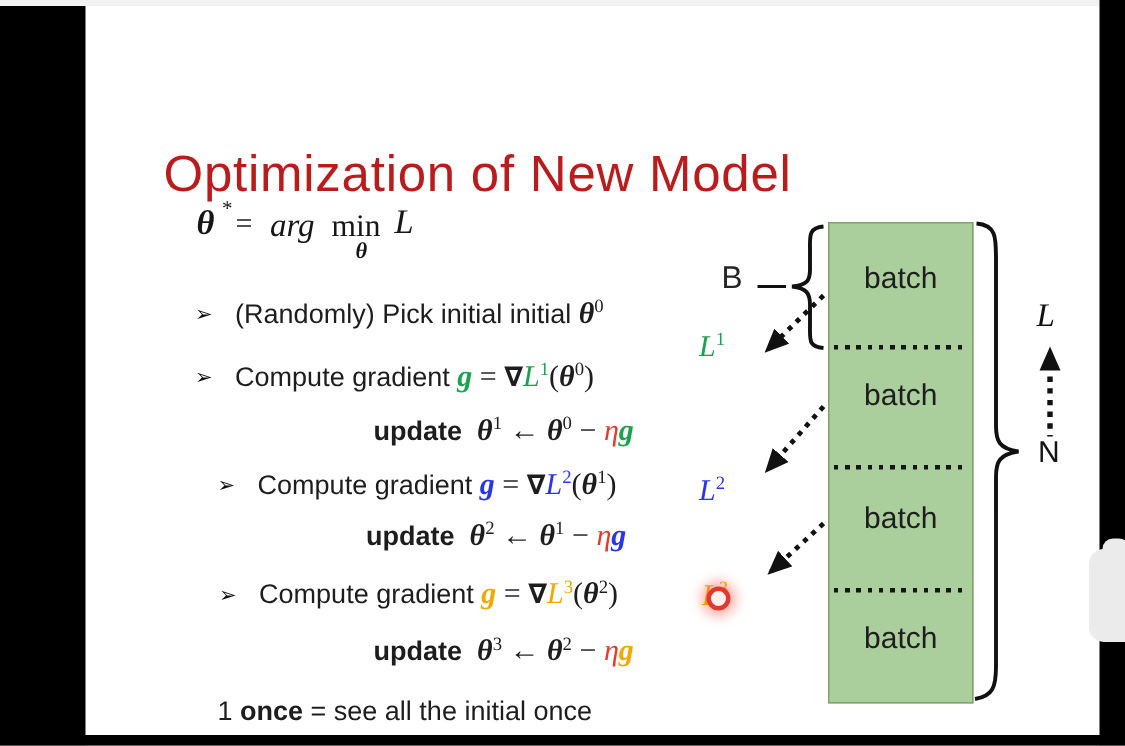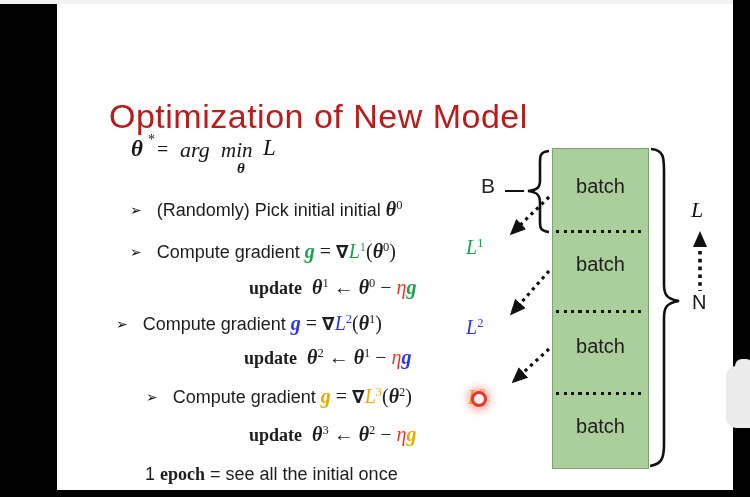--- a/index.html
+++ b/index.html
@@ -17,55 +17,55 @@
   
   .page-title{position:absolute;left:109px;top:57px;font-size:34px;letter-spacing:.5px;
          color:#b91c1c;z-index:2;margin-top:40px;}
   
   .formula{position:absolute;left:0;top:0;z-index:2;color:#161616;}
   .formula span{position:absolute;font-family:"Liberation Serif",serif;}
   .f-theta{left:131px;top:136px;font-size:23px;font-weight:bold;font-style:italic;}
   .f-star{left:148px;top:132px;font-size:14px;}
   .f-eq{left:157px;top:138px;font-size:20px;}
   .f-arg{left:180px;top:137px;font-size:22px;font-style:italic;}
-  .f-min{left:221px;top:138px;font-size:21px;font-style:italic;}
+  .f-min{left:221px;top:138px;font-size:21px;}
   .f-sub{left:237px;top:160px;font-size:15px;font-weight:bold;font-style:italic;}
   .f-L{left:263px;top:135px;font-size:23px;font-style:italic;}
   
   .line{position:absolute;white-space:pre;color:#1d1d1d;font-size:18px;line-height:23px;z-index:2;}
   .ln0{left:130px;top:198px}
   .ln1{left:130px;top:240px}
   .ln2{left:249px;top:276px}
-  .ln3{left:116px;top:312px}
+  .ln3{left:145px;top:312px}
   .ln4{left:244px;top:346px}
   .ln5{left:146px;top:385px}
   .ln6{left:249px;top:423px}
   .ln7{left:145px;top:463px}
   .blt{font-family:"DejaVu Sans",sans-serif;font-size:14px;margin-right:15px;position:relative;top:-1px;color:#111;}
   .seg.t{font-family:"Liberation Sans",sans-serif;}
-  .seg.b{font-family:Liberation Serif, serif;font-weight:bold;}
+  .seg.b{font-family:Liberation Sans, sans-serif;font-weight:bold;}
   .seg.u{font-family:"Liberation Serif",serif;font-size:20px;}
   .seg.mb,.seg.sg{font-family:"Liberation Serif",serif;font-size:20px;font-weight:bold;font-style:italic;}
   .seg.li{font-family:"Liberation Serif",serif;font-size:20px;font-style:italic;}
   .seg.eta{font-family:"Liberation Serif",serif;font-size:20px;font-style:italic;}
   .seg.nab{font-family:"DejaVu Sans",sans-serif;font-size:18px;font-weight:600;}
   .sup{font-family:"Liberation Serif",serif;font-size:12.5px;position:relative;top:-7px;font-style:normal;font-weight:normal;}
   
   .batch-column{position:absolute;left:552px;top:148px;width:95px;height:319px;z-index:1;text-decoration:underline;}
   .batch-label{position:absolute;left:0;width:100%;text-align:center;font-size:20px;color:#1e1e1e;}
   .bl0{top:26px}.bl1{top:104px}.bl2{top:186px}.bl3{top:266px}
   .sep{position:absolute;left:3px;right:3px;height:3px;}
   .sep1{top:81px}.sep2{top:161px}.sep3{top:243px}
   .diagram-svg{position:absolute;left:0;top:0;width:750px;height:497px;z-index:2;pointer-events:none;}
   .b-label{position:absolute;left:481px;top:174px;font-size:21px;color:#252525;z-index:2;}
   .n-label{position:absolute;left:692px;top:291px;font-size:20px;color:#151515;z-index:2;}
   .l-right-label{position:absolute;left:691px;top:197px;font-size:22px;font-family:"Liberation Serif",serif;
          font-style:italic;color:#111;z-index:2;}
   .loss{position:absolute;z-index:2;}
-  .loss-1{left:466px;top:236px}
+  .loss-1{left:466px;top:220px}
   .loss-2{left:466px;top:316px}
   .loss-3{left:468px;top:386px}
   .laser-dot{position:absolute;left:471px;top:391px;width:10px;height:10px;border-radius:50%;
          border:3px solid #e0392f;background:#fff0ee;box-shadow:0 0 7px 4px rgba(255,110,95,.5);z-index:3;}
 </style>
 <style>.c-green{color:#1aa24f} .c-blue{color:#2b35e8} .c-orange{color:#efaa00}
  .c-red{color:#e43a2c} .batch-column{background:#abce9d;border:1.5px solid #7ea371}
  .sep{background:repeating-linear-gradient(90deg,#151515 0 3px,transparent 3px 7.5px)}</style></head>
 <body>
 
@@ -90,21 +90,21 @@
   </div>
 
   <div>
       <div class="line ln0"><span class="blt">➢</span><span class="seg t">(Randomly) Pick initial initial </span><span class="seg mb">θ</span><span class="seg sup">0</span></div>
       <div class="line ln1"><span class="blt">➢</span><span class="seg t">Compute gradient </span><span class="seg sg c-green">g</span><span class="seg u"> = </span><span class="seg nab">∇</span><span class="seg li c-green">L</span><span class="seg sup c-green">1</span><span class="seg u">(</span><span class="seg mb">θ</span><span class="seg sup">0</span><span class="seg u">)</span></div>
       <div class="line ln2"><span class="seg b">update</span><span class="seg t">  </span><span class="seg mb">θ</span><span class="seg sup">1</span><span class="seg u"> ← </span><span class="seg mb">θ</span><span class="seg sup">0</span><span class="seg u"> − </span><span class="seg eta c-red">η</span><span class="seg sg c-green">g</span></div>
       <div class="line ln3"><span class="blt">➢</span><span class="seg t">Compute gradient </span><span class="seg sg c-blue">g</span><span class="seg u"> = </span><span class="seg nab">∇</span><span class="seg li c-blue">L</span><span class="seg sup c-blue">2</span><span class="seg u">(</span><span class="seg mb">θ</span><span class="seg sup">1</span><span class="seg u">)</span></div>
       <div class="line ln4"><span class="seg b">update</span><span class="seg t">  </span><span class="seg mb">θ</span><span class="seg sup">2</span><span class="seg u"> ← </span><span class="seg mb">θ</span><span class="seg sup">1</span><span class="seg u"> − </span><span class="seg eta c-red">η</span><span class="seg sg c-blue">g</span></div>
       <div class="line ln5"><span class="blt">➢</span><span class="seg t">Compute gradient </span><span class="seg sg c-orange">g</span><span class="seg u"> = </span><span class="seg nab">∇</span><span class="seg li c-orange">L</span><span class="seg sup c-orange">3</span><span class="seg u">(</span><span class="seg mb">θ</span><span class="seg sup">2</span><span class="seg u">)</span></div>
       <div class="line ln6"><span class="seg b">update</span><span class="seg t">  </span><span class="seg mb">θ</span><span class="seg sup">3</span><span class="seg u"> ← </span><span class="seg mb">θ</span><span class="seg sup">2</span><span class="seg u"> − </span><span class="seg eta c-red">η</span><span class="seg sg c-orange">g</span></div>
-      <div class="line ln7"><span class="seg t">1 </span><span class="seg b">epoch</span><span class="seg t"> = see all the initial once</span></div>
+      <div class="line ln7"><span class="seg t">1 </span><span class="seg b">once</span><span class="seg t"> = see all the initial once</span></div>
     </div>
 
   <div class="batch-column">
     <div class="sep sep1"></div>
     <div class="sep sep2"></div>
     <div class="sep sep3"></div>
   <div class="batch-label bl0">batch</div>
       <div class="batch-label bl1">batch</div>
       <div class="batch-label bl2">batch</div>
       <div class="batch-label bl3">batch</div>

